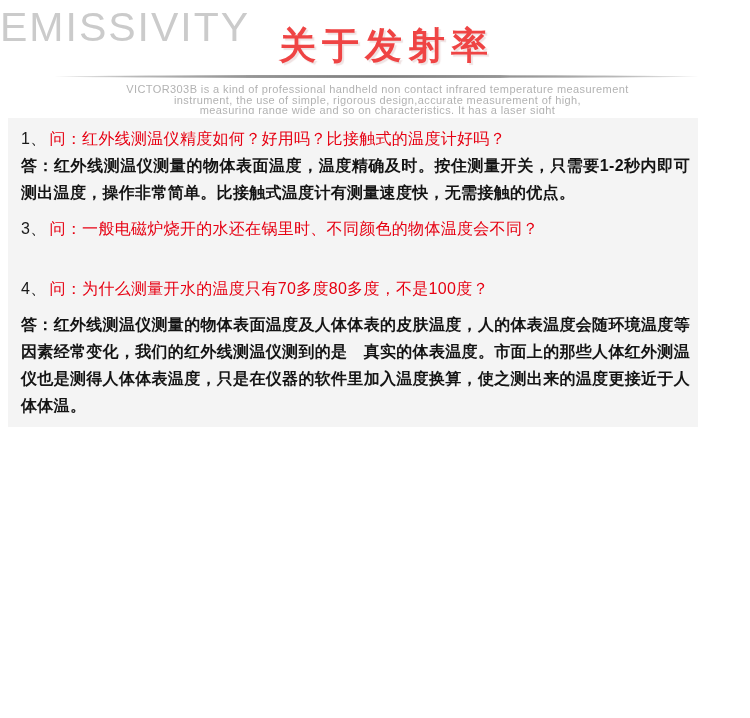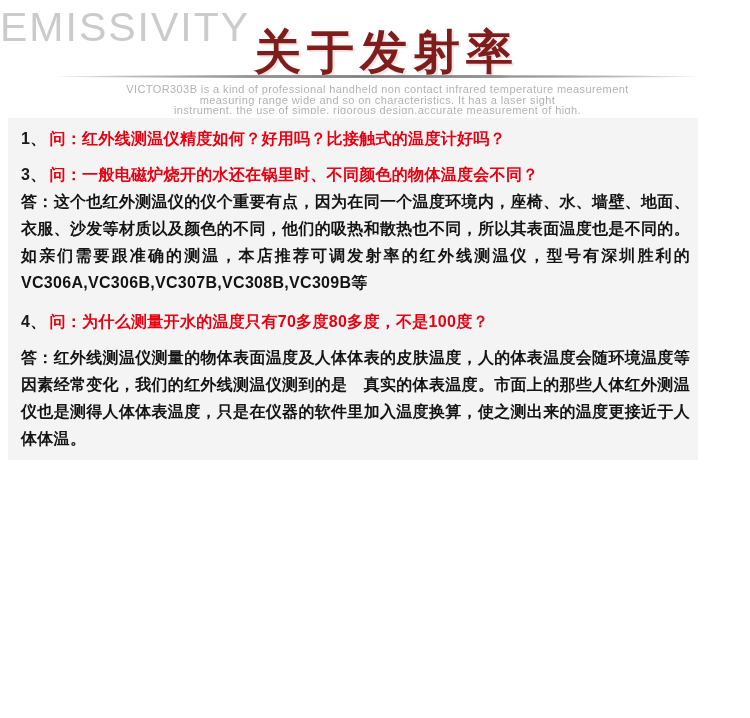--- a/index.html
+++ b/index.html
@@ -13,22 +13,22 @@
   
   .header { position: relative; height: 114px; overflow: hidden; }
   .watermark {
     position: absolute; top: 4px; left: 0; right: 0;
     font-size: 41px; font-weight: 500;
     color: #cbcbcb; letter-spacing: 2px;
   }
   .page-title {
     position: absolute; top: 21px; left: 0; right: 0;
     text-align: center;
-    font-size: 47px; font-weight: bold;
-    color: #7f1d1d; letter-spacing: 6px;
+    font-size: 37px; font-weight: bold;
+    color: #ef4444; letter-spacing: 6px;
     text-shadow: 2px 2px 1px rgba(190,140,140,0.25);
     padding-left: 23px;
   }
   .divider {
     position: absolute; top: 75px; left: 55px; right: 52px; height: 3px;
     background: radial-gradient(ellipse 52% 120% at center,
                 #7e7e7e 0%, #9a9a9a 45%, #bdbdbd 75%, rgba(210,210,210,0) 100%);
     border-radius: 50%;
   }
   .subtitle {
@@ -40,23 +40,23 @@
 
   
   .faq-panel {
     margin: 4px 52px 12px 8px;
     width: 690px;
     background: #f4f4f4;
     padding: 7px 8px 8px 13px;
   }
   .faq-item { margin-bottom: 9px; }
   .faq-item:last-child { margin-bottom: 0; }
-  .faq-item.gap-before { margin-top: 12px; }
+  .faq-item.gap-before { margin-top: 33px; }
   .faq-q-line {
-    font-size: 16px; font-weight: bold;
+    font-size: 16px; font-weight: normal;
     line-height: 27px;
     color: #1a1a1a; letter-spacing: 0.3px;
   }
   .faq-num { color: #1a1a1a; margin-right: 3px; }
   .faq-q { color: #e60012; }
   .faq-a {
     font-size: 16px; font-weight: bold;
     line-height: 27px;
     color: #141414; letter-spacing: 0.3px;
     text-align: justify;
@@ -64,38 +64,38 @@
 </style>
 </head>
 <body>
 
 <div class="header">
   <div class="watermark">EMISSIVITY</div>
   <div class="page-title">关于发射率</div>
   <div class="divider"></div>
   <div class="subtitle">
     <div>VICTOR303B is a kind of professional handheld non contact infrared temperature measurement</div>
+    <div>instrument, the use of simple, rigorous design,accurate measurement of high,</div>
     <div>measuring range wide and so on characteristics. It has a laser sight</div>
-    <div>instrument, the use of simple, rigorous design,accurate measurement of high,</div>
   </div>
 </div>
 
 <div class="faq-panel">
   <div class="faq-item">
     <div class="faq-q-line">
       <span class="faq-num">1、</span><span class="faq-q">问：红外线测温仪精度如何？好用吗？比接触式的温度计好吗？</span>
     </div>
+    <div class="faq-a">答：红外线测温仪测量的物体表面温度，温度精确及时。按住测量开关，只需要1-2秒内即可测出温度，操作非常简单。比接触式温度计有测量速度快，无需接触的优点。</div>
   </div>
 
 
   <div class="faq-item">
     <div class="faq-q-line">
       <span class="faq-num">3、</span><span class="faq-q">问：一般电磁炉烧开的水还在锅里时、不同颜色的物体温度会不同？</span>
     </div>
-    <div class="faq-a">答：这个也红外测温仪的仪个重要有点，因为在同一个温度环境内，座椅、水、墙壁、地面、衣服、沙发等材质以及颜色的不同，他们的吸热和散热也不同，所以其表面温度也是不同的。如亲们需要跟准确的测温，本店推荐可调发射率的红外线测温仪，型号有深圳胜利的VC306A,VC306B,VC307B,VC308B,VC309B等</div>
   </div>
 
   <div class="faq-item gap-before">
     <div class="faq-q-line">
       <span class="faq-num">4、</span><span class="faq-q">问：为什么测量开水的温度只有70多度80多度，不是100度？</span>
     </div>
   </div>
 
   <div class="faq-item">
     <div class="faq-a">答：红外线测温仪测量的物体表面温度及人体体表的皮肤温度，人的体表温度会随环境温度等因素经常变化，我们的红外线测温仪测到的是　真实的体表温度。市面上的那些人体红外测温仪也是测得人体体表温度，只是在仪器的软件里加入温度换算，使之测出来的温度更接近于人体体温。</div>

